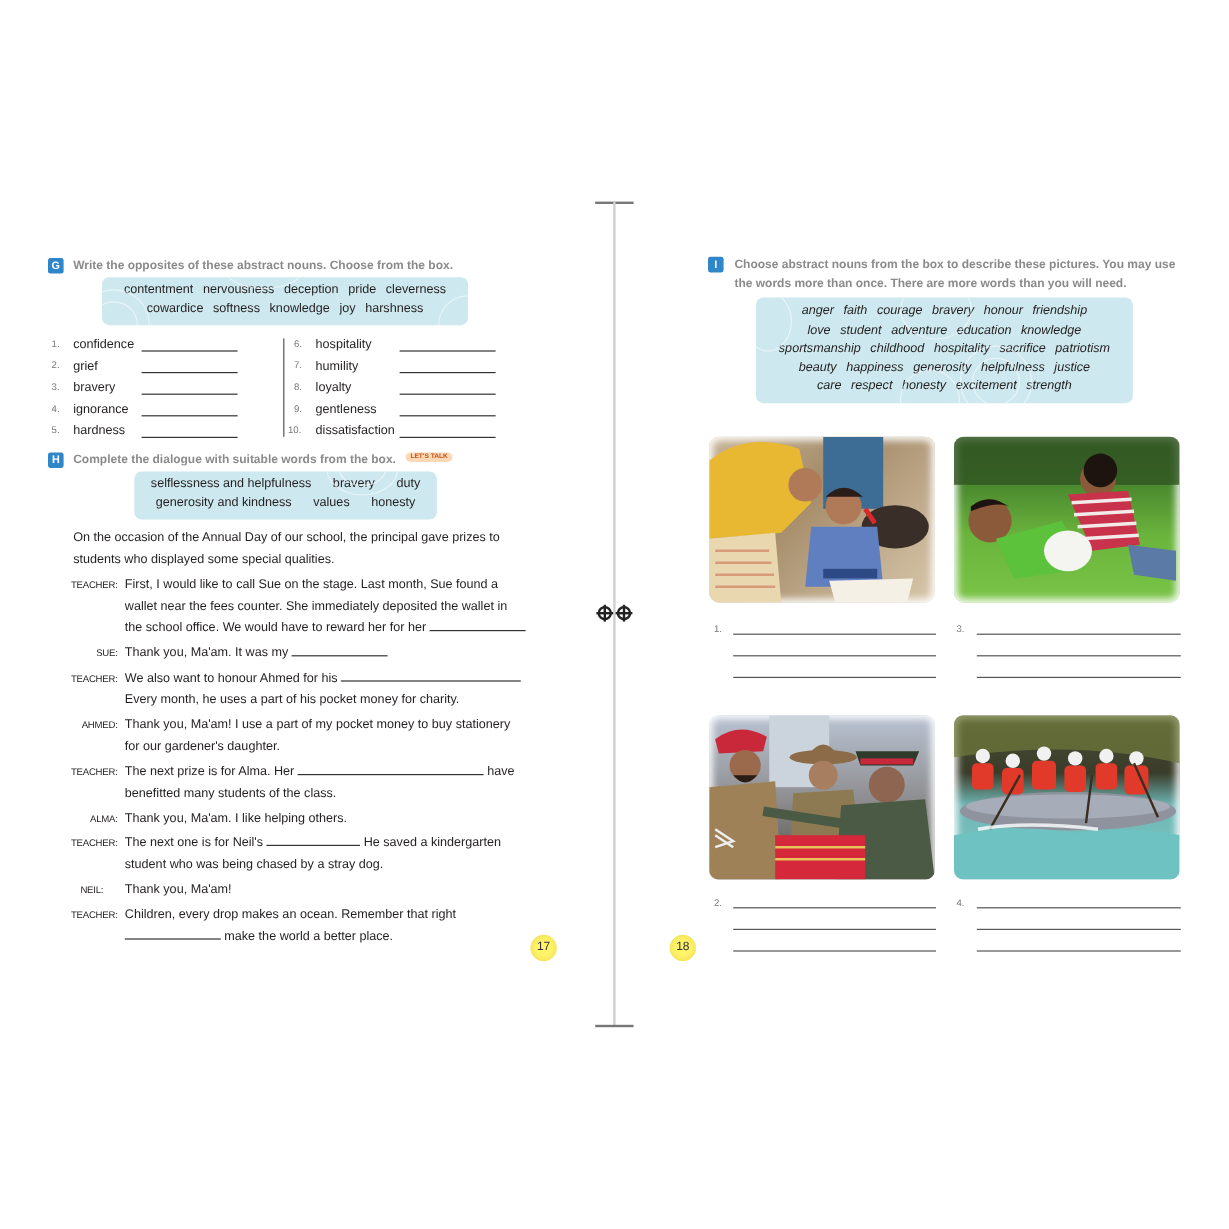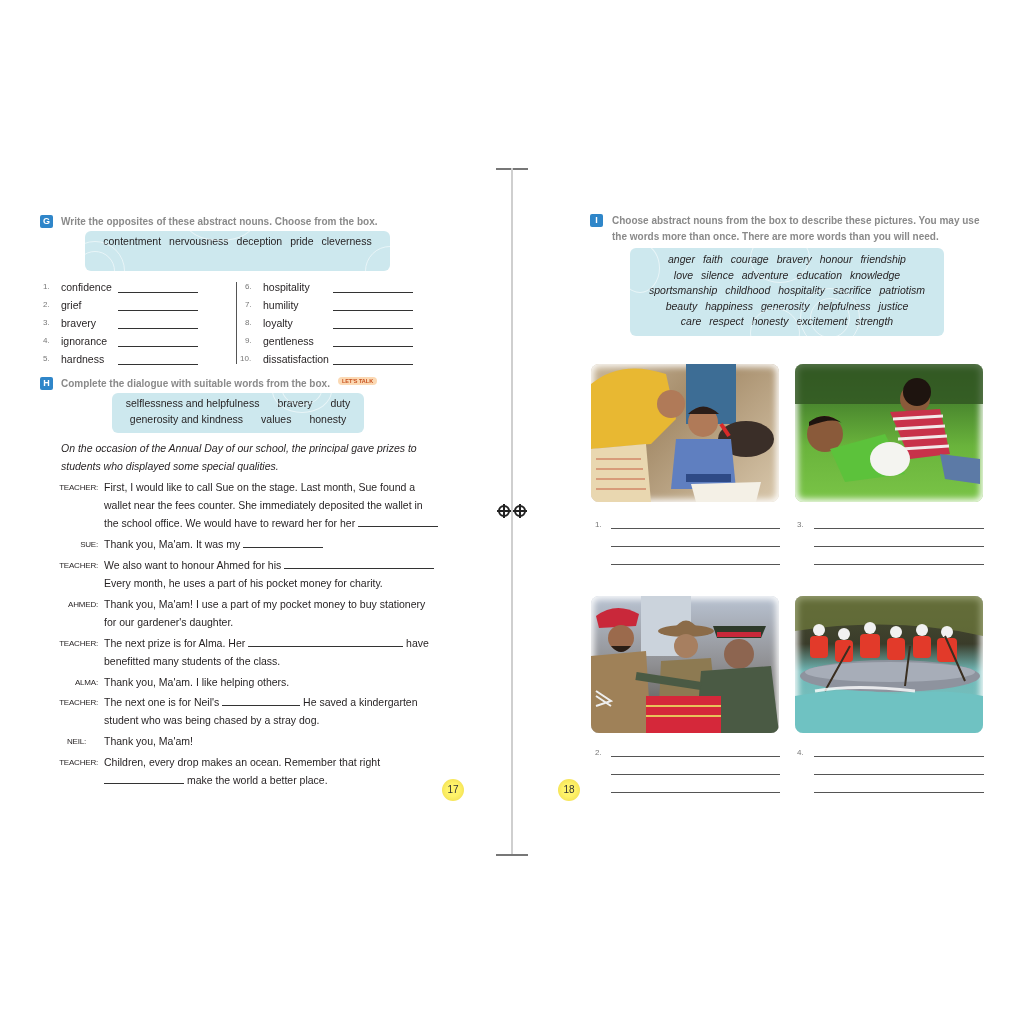--- a/index.html
+++ b/index.html
@@ -22,21 +22,21 @@
   .swirl { position: absolute; border-radius: 50%; border: 1px solid rgba(255,255,255,0.55); }
 
   .qitem { position: absolute; font-size: 10.5px; height: 14px; line-height: 14px; }
   .qnum { position: absolute; left: 0; font-size: 8px; color: #777; }
   .qword { position: absolute; left: 18px; }
   .qline { position: absolute; top: 12px; height: 1px; background: #333; }
   .colsep { position: absolute; left: 236px; top: 282px; width: 1px; height: 82px; background: #555; }
 
   .lets-talk { position: absolute; left: 338px; top: 377px; background: #fbd9b4; color: #c8501e; font-size: 5.5px; font-weight: bold; padding: 1px 4px; border-radius: 4px; }
 
-  .para { position: absolute; font-size: 10.5px; line-height: 18px; color: #231f20; font-style: italic; }
+  .para { position: absolute; font-size: 10.5px; line-height: 18px; color: #231f20; }
   .speaker { position: absolute; font-size: 8px; text-align: right; width: 46px; color: #231f20; letter-spacing: -0.2px; }
   .line { position: absolute; font-size: 10.5px; line-height: 18px; white-space: nowrap; }
   .blank { display: inline-block; border-bottom: 1px solid #333; height: 10px; vertical-align: baseline; }
 
   .pagenum { position: absolute; width: 22px; height: 22px; border-radius: 50%; background: radial-gradient(circle, #fff36a 40%, #f6e55a 70%, #fff9c2 100%); font-size: 10px; text-align: center; line-height: 22px; color: #333; }
 
   .photo { position: absolute; border-radius: 8px; overflow: hidden; box-shadow: 0 0 6px 3px rgba(255,255,255,0.9) inset; }
   .ans-num { position: absolute; font-size: 8px; color: #777; }
   .ans-line { position: absolute; height: 1px; background: #555; }
 </style>
@@ -55,20 +55,23 @@
   <div class="instr" style="left:61px; top:214px;">Write the opposites of these abstract nouns. Choose from the box.</div>
 
   <div class="wordbox" style="left:85px; top:231px; width:305px; height:40px;">
     <div class="swirl" style="left:-20px; top:10px; width:60px; height:60px;"></div>
     <div class="swirl" style="left:-10px; top:20px; width:40px; height:40px;"></div>
     <div class="swirl" style="left:280px; top:15px; width:50px; height:50px;"></div>
     <div class="swirl" style="left:100px; top:-30px; width:70px; height:40px;"></div>
     <div class="row">
       <span>contentment</span><span>nervousness</span><span>deception</span><span>pride</span><span>cleverness</span>
     </div>
+    <div class="row">
+      <span>cowardice</span><span>softness</span><span>knowledge</span><span>joy</span><span>harshness</span>
+    </div>
   </div>
 
   <div class="qitem" style="left:43px; top:280px; width:160px;">
     <span class="qnum">1.</span>
     <span class="qword">confidence</span>
     <span class="qline" style="left:75px; width:80px;"></span>
   </div>
   <div class="qitem" style="left:43px; top:298px; width:160px;">
     <span class="qnum">2.</span>
     <span class="qword">grief</span>
@@ -180,21 +183,21 @@
   <div class="wordbox" style="left:630px; top:248px; width:314px; height:88px; padding-top:4px;font-style:italic;">
     <div class="swirl" style="left:-10px; top:-5px; width:40px; height:50px;"></div>
     <div class="swirl" style="left:120px; top:-15px; width:60px; height:50px;"></div>
     <div class="swirl" style="left:170px; top:40px; width:60px; height:60px;"></div>
     <div class="swirl" style="left:180px; top:50px; width:40px; height:40px;"></div>
     <div class="swirl" style="left:120px; top:60px; width:50px; height:50px;"></div>
     <div class="row">
       <span>anger</span><span>faith</span><span>courage</span><span>bravery</span><span>honour</span><span>friendship</span>
     </div>
     <div class="row">
-      <span>love</span><span>silence</span><span>adventure</span><span>education</span><span>knowledge</span>
+      <span>love</span><span>student</span><span>adventure</span><span>education</span><span>knowledge</span>
     </div>
     <div class="row">
       <span>sportsmanship</span><span>childhood</span><span>hospitality</span><span>sacrifice</span><span>patriotism</span>
     </div>
     <div class="row">
       <span>beauty</span><span>happiness</span><span>generosity</span><span>helpfulness</span><span>justice</span>
     </div>
     <div class="row">
       <span>care</span><span>respect</span><span>honesty</span><span>excitement</span><span>strength</span>
     </div>

